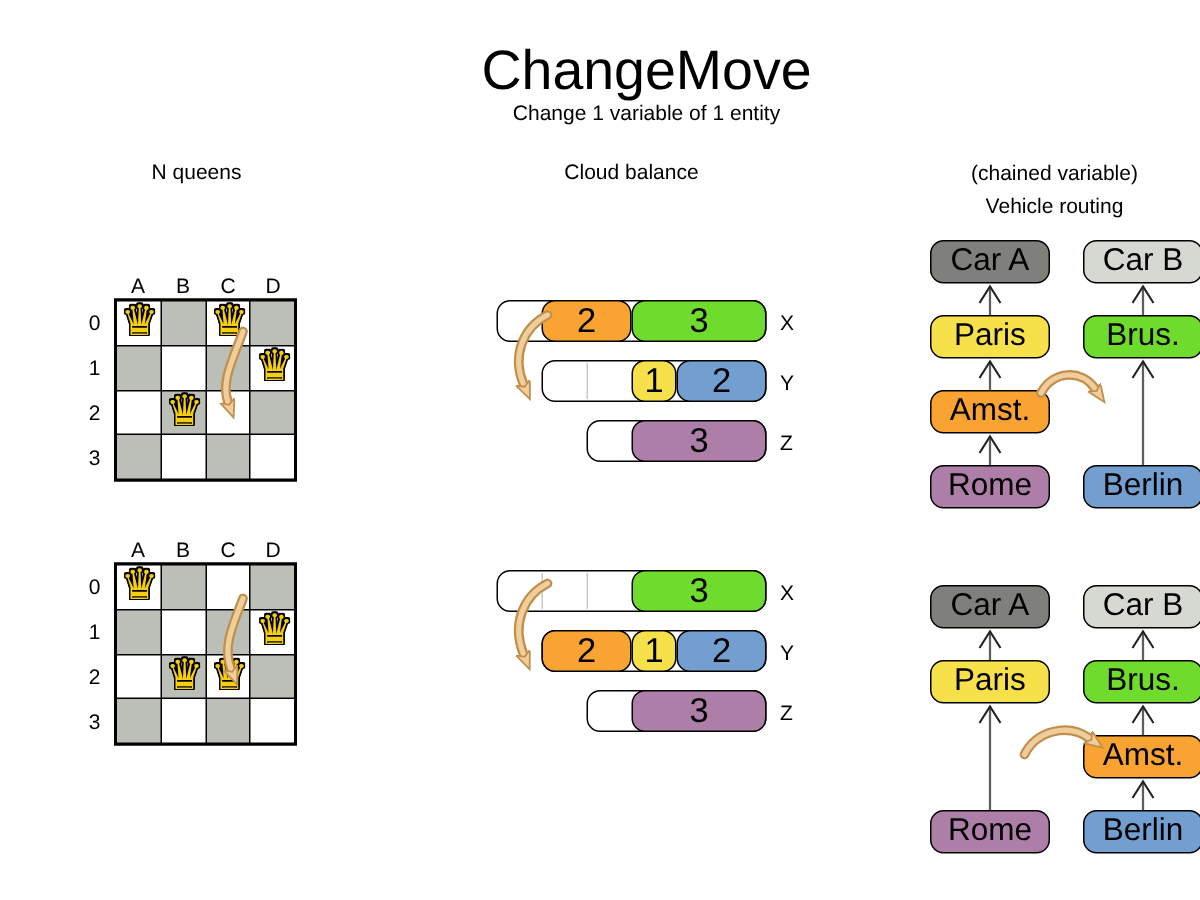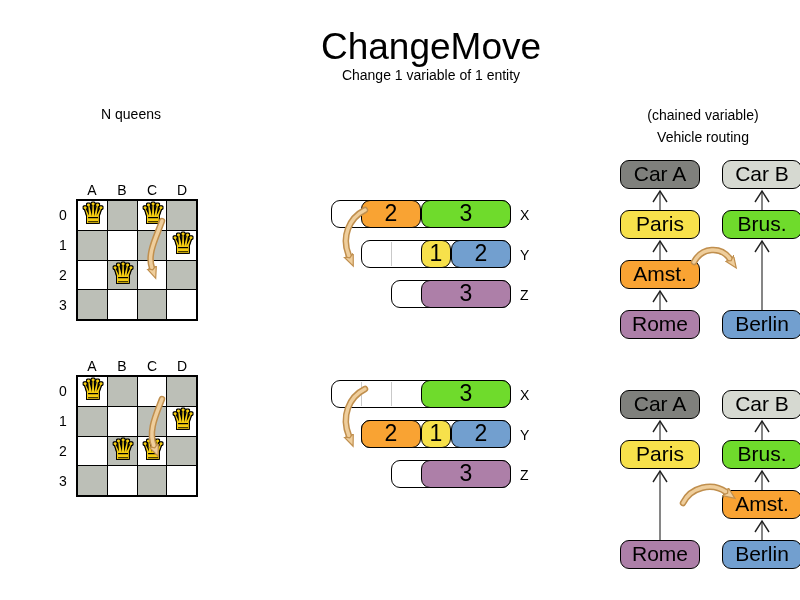--- a/index.html
+++ b/index.html
@@ -29,20 +29,21 @@
          text-align:center;font-size:21px;line-height:26px;z-index:3;}
   #overlay{position:absolute;left:0;top:0;z-index:6;pointer-events:none;}
 </style>
 </head>
 <body>
 
 <div class="stage">
   <h1 class="title">ChangeMove</h1>
   <div class="subtitle">Change 1 variable of 1 entity</div>
   <div class="sec-h" id="h-nq">N queens</div>
+  <div class="sec-h" id="h-cb">Cloud balance</div>
   <div class="sec-h" id="h-vr">
     <div>(chained variable)</div>
     <div>Vehicle routing</div>
   </div>
   <svg id="overlay" width="800" height="600">
     <defs>
       <marker id="ah" markerUnits="userSpaceOnUse" markerWidth="16" markerHeight="14" refX="1" refY="5" orient="auto">
         <path d="M0,0 L12,5 L0,10 L3,5 Z" fill="#efce9c" stroke="#c08f4e" stroke-width="1.2"></path>
       </marker>
     </defs>

